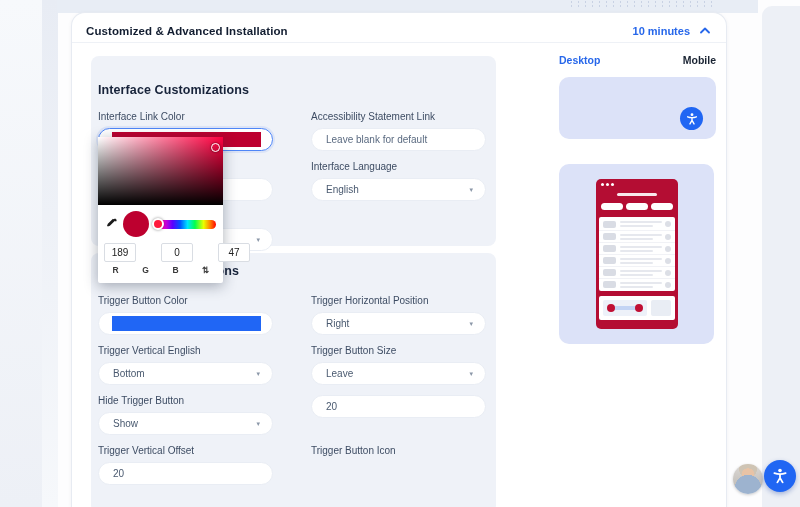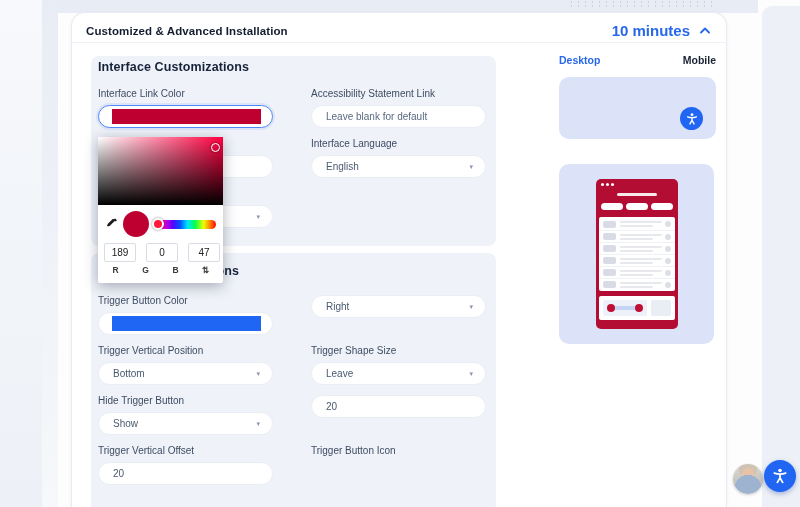--- a/index.html
+++ b/index.html
@@ -18,28 +18,28 @@
     background:#edf0f6; border-radius:10px 0 0 0; }
 
   
   .card { position:absolute; left:71px; top:12px; width:656px; height:495px; background:#fff;
     border:1px solid #e7ebf2; border-bottom:none; border-radius:14px 14px 0 0; overflow:hidden;
     box-shadow:0 1px 4px rgba(30,40,60,.05); }
   .card-header { position:relative; height:30px; display:flex; align-items:center;
     justify-content:space-between; padding:6px 16px 0 14px; border-bottom:1px solid #eef1f6; }
   .card-title { font-size:11.5px; font-weight:bold; color:#121d30; letter-spacing:.1px; }
   .duration { display:flex; align-items:center; gap:10px; cursor:pointer; }
-  .duration-label { font-size:15px; font-weight:bold; color:#2767ea; }
+  .duration-label { font-size:11px; font-weight:bold; color:#2767ea; }
 
   
   .panel { position:absolute; left:19px; width:405px; background:#eff2f8; border-radius:8px; }
   .panel-1 { top:43px; height:190px; }
   .panel-2 { top:240px; height:260px; }
   .panel-title { font-size:12.5px; font-weight:bold; color:#17233a; margin-left:7px; letter-spacing:.1px; }
-  .panel-1 .panel-title { padding-top:4px; }
+  .panel-1 .panel-title { padding-top:27px; }
   .panel-2 .panel-title { padding-top:11px; }
   .fgrid { display:grid; grid-template-columns:175px 175px; column-gap:38px; row-gap:10px; margin-left:7px; }
   .panel-1 .fgrid { margin-top:14px; }
   .panel-2 .fgrid { margin-top:17px; }
   .field { display:flex; flex-direction:column; }
   .flabel { font-size:10px; color:#3d4c63; height:12px; margin-bottom:5px; white-space:nowrap; }
   .control { height:23px; border-radius:12px; background:#fff; border:1px solid #e9edf4;
     display:flex; align-items:center; font-size:10px; color:#49596f; position:relative; }
   input.control { padding:0 14px; width:100%; outline:none; }
   input.control::placeholder { color:#5a6a80; opacity:1; }
@@ -57,21 +57,21 @@
     background:linear-gradient(to top,#000,rgba(0,0,0,0)),
                linear-gradient(to right,#fff,rgba(255,255,255,0)), #ff0040; }
   .sat-handle { position:absolute; right:3px; top:6px; width:9px; height:9px; border:1.5px solid #fff;
     border-radius:50%; box-shadow:0 0 2px rgba(0,0,0,.7); }
   .pk-controls { display:flex; align-items:center; gap:5px; padding:6px 7px 2px; }
   .cur-color { width:26px; height:26px; border-radius:50%; flex:none; }
   .hue { position:relative; flex:1; height:9px; border-radius:5px;
     background:linear-gradient(to right,#ff0000 0%,#ff00c8 14%,#5a00ff 30%,#0050ff 42%,#00e4ff 54%,#00ff4e 66%,#eaff00 80%,#ff8800 90%,#ff0000 100%); }
   .hue-handle { position:absolute; left:-2px; top:-2px; width:12px; height:12px; background:#ff1a3c;
     border:2px solid #fff; border-radius:50%; box-shadow:0 0 3px rgba(0,0,0,.45); }
-  .rgb-row { display:flex; gap:10px; padding:4px 6px 0; }
+  .rgb-row { display:flex; gap:25px; padding:4px 6px 0; }
   .rgb-input { width:32px; height:19px; border:1px solid #d9dde3; border-radius:2px;
     text-align:center; font-size:10px; color:#222; outline:none; }
   .rgb-labels { display:flex; gap:7px; padding:3px 6px 8px; align-items:center; }
   .rgb-labels span { width:32px; text-align:center; font-size:8.5px; font-weight:bold; color:#3a3a3a; }
   .fmt-toggle { margin-left:auto; font-size:9px; color:#555; cursor:pointer; line-height:1; }
 
   
   .tabs { position:absolute; left:487px; top:41px; width:157px; display:flex;
     justify-content:space-between; align-items:center; }
   .tab { font-size:10.5px; font-weight:bold; cursor:pointer; }
@@ -207,34 +207,35 @@
     <div class="panel panel-2">
       <div class="panel-title">Trigger Customizations</div>
       <div class="fgrid">
         <div class="field">
           <div class="flabel">Trigger Button Color</div>
           <div class="control swatch">
             <div class="swatch-inner" style="background: rgb(32, 102, 245);"></div>
           </div>
         </div>
         <div class="field">
+          <div class="flabel">Trigger Horizontal Position</div>
           <div class="control select">
             <span>Right</span>
             <span class="chev">▾</span>
           </div>
         </div>
         <div class="field">
-          <div class="flabel">Trigger Vertical Position</div>
+          <div class="flabel">Trigger Vertical English</div>
           <div class="control select">
             <span>Bottom</span>
             <span class="chev">▾</span>
           </div>
         </div>
         <div class="field">
-          <div class="flabel">Trigger Shape Size</div>
+          <div class="flabel">Trigger Button Size</div>
           <div class="control select">
             <span>Leave</span>
             <span class="chev">▾</span>
           </div>
         </div>
         <div class="field">
           <div class="flabel">Hide Trigger Button</div>
           <div class="control select">
             <span>Show</span>
             <span class="chev">▾</span>

